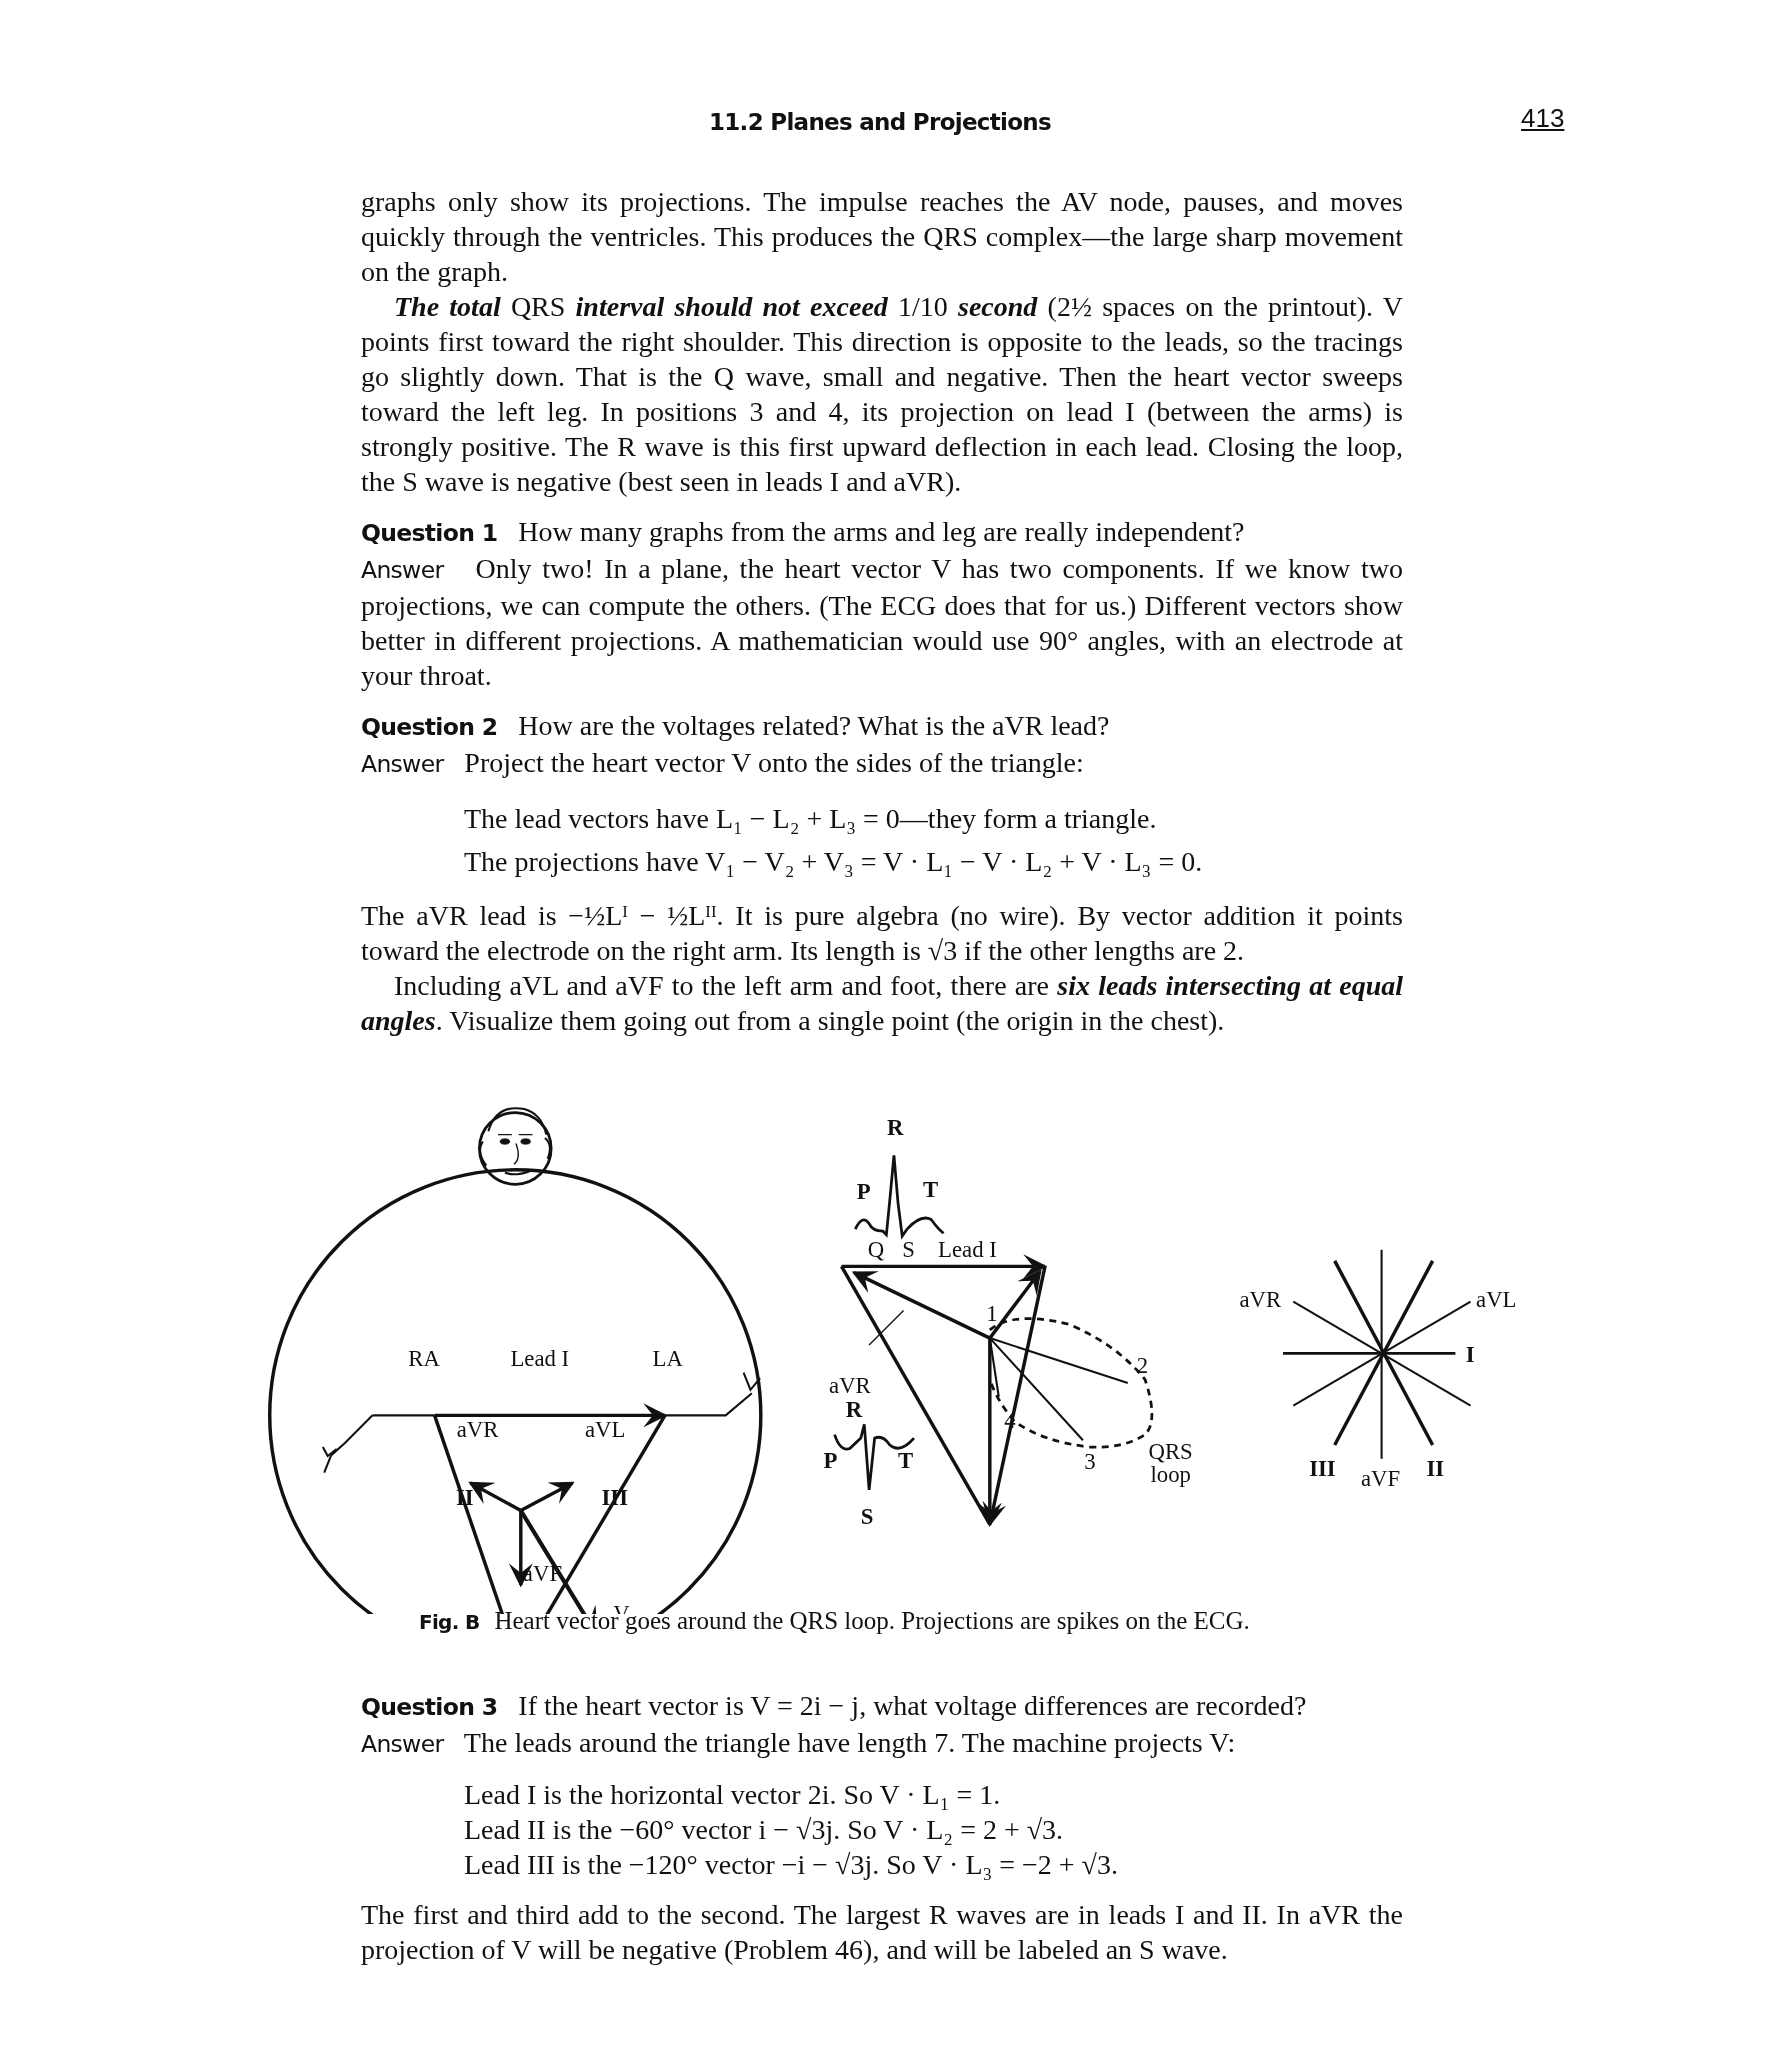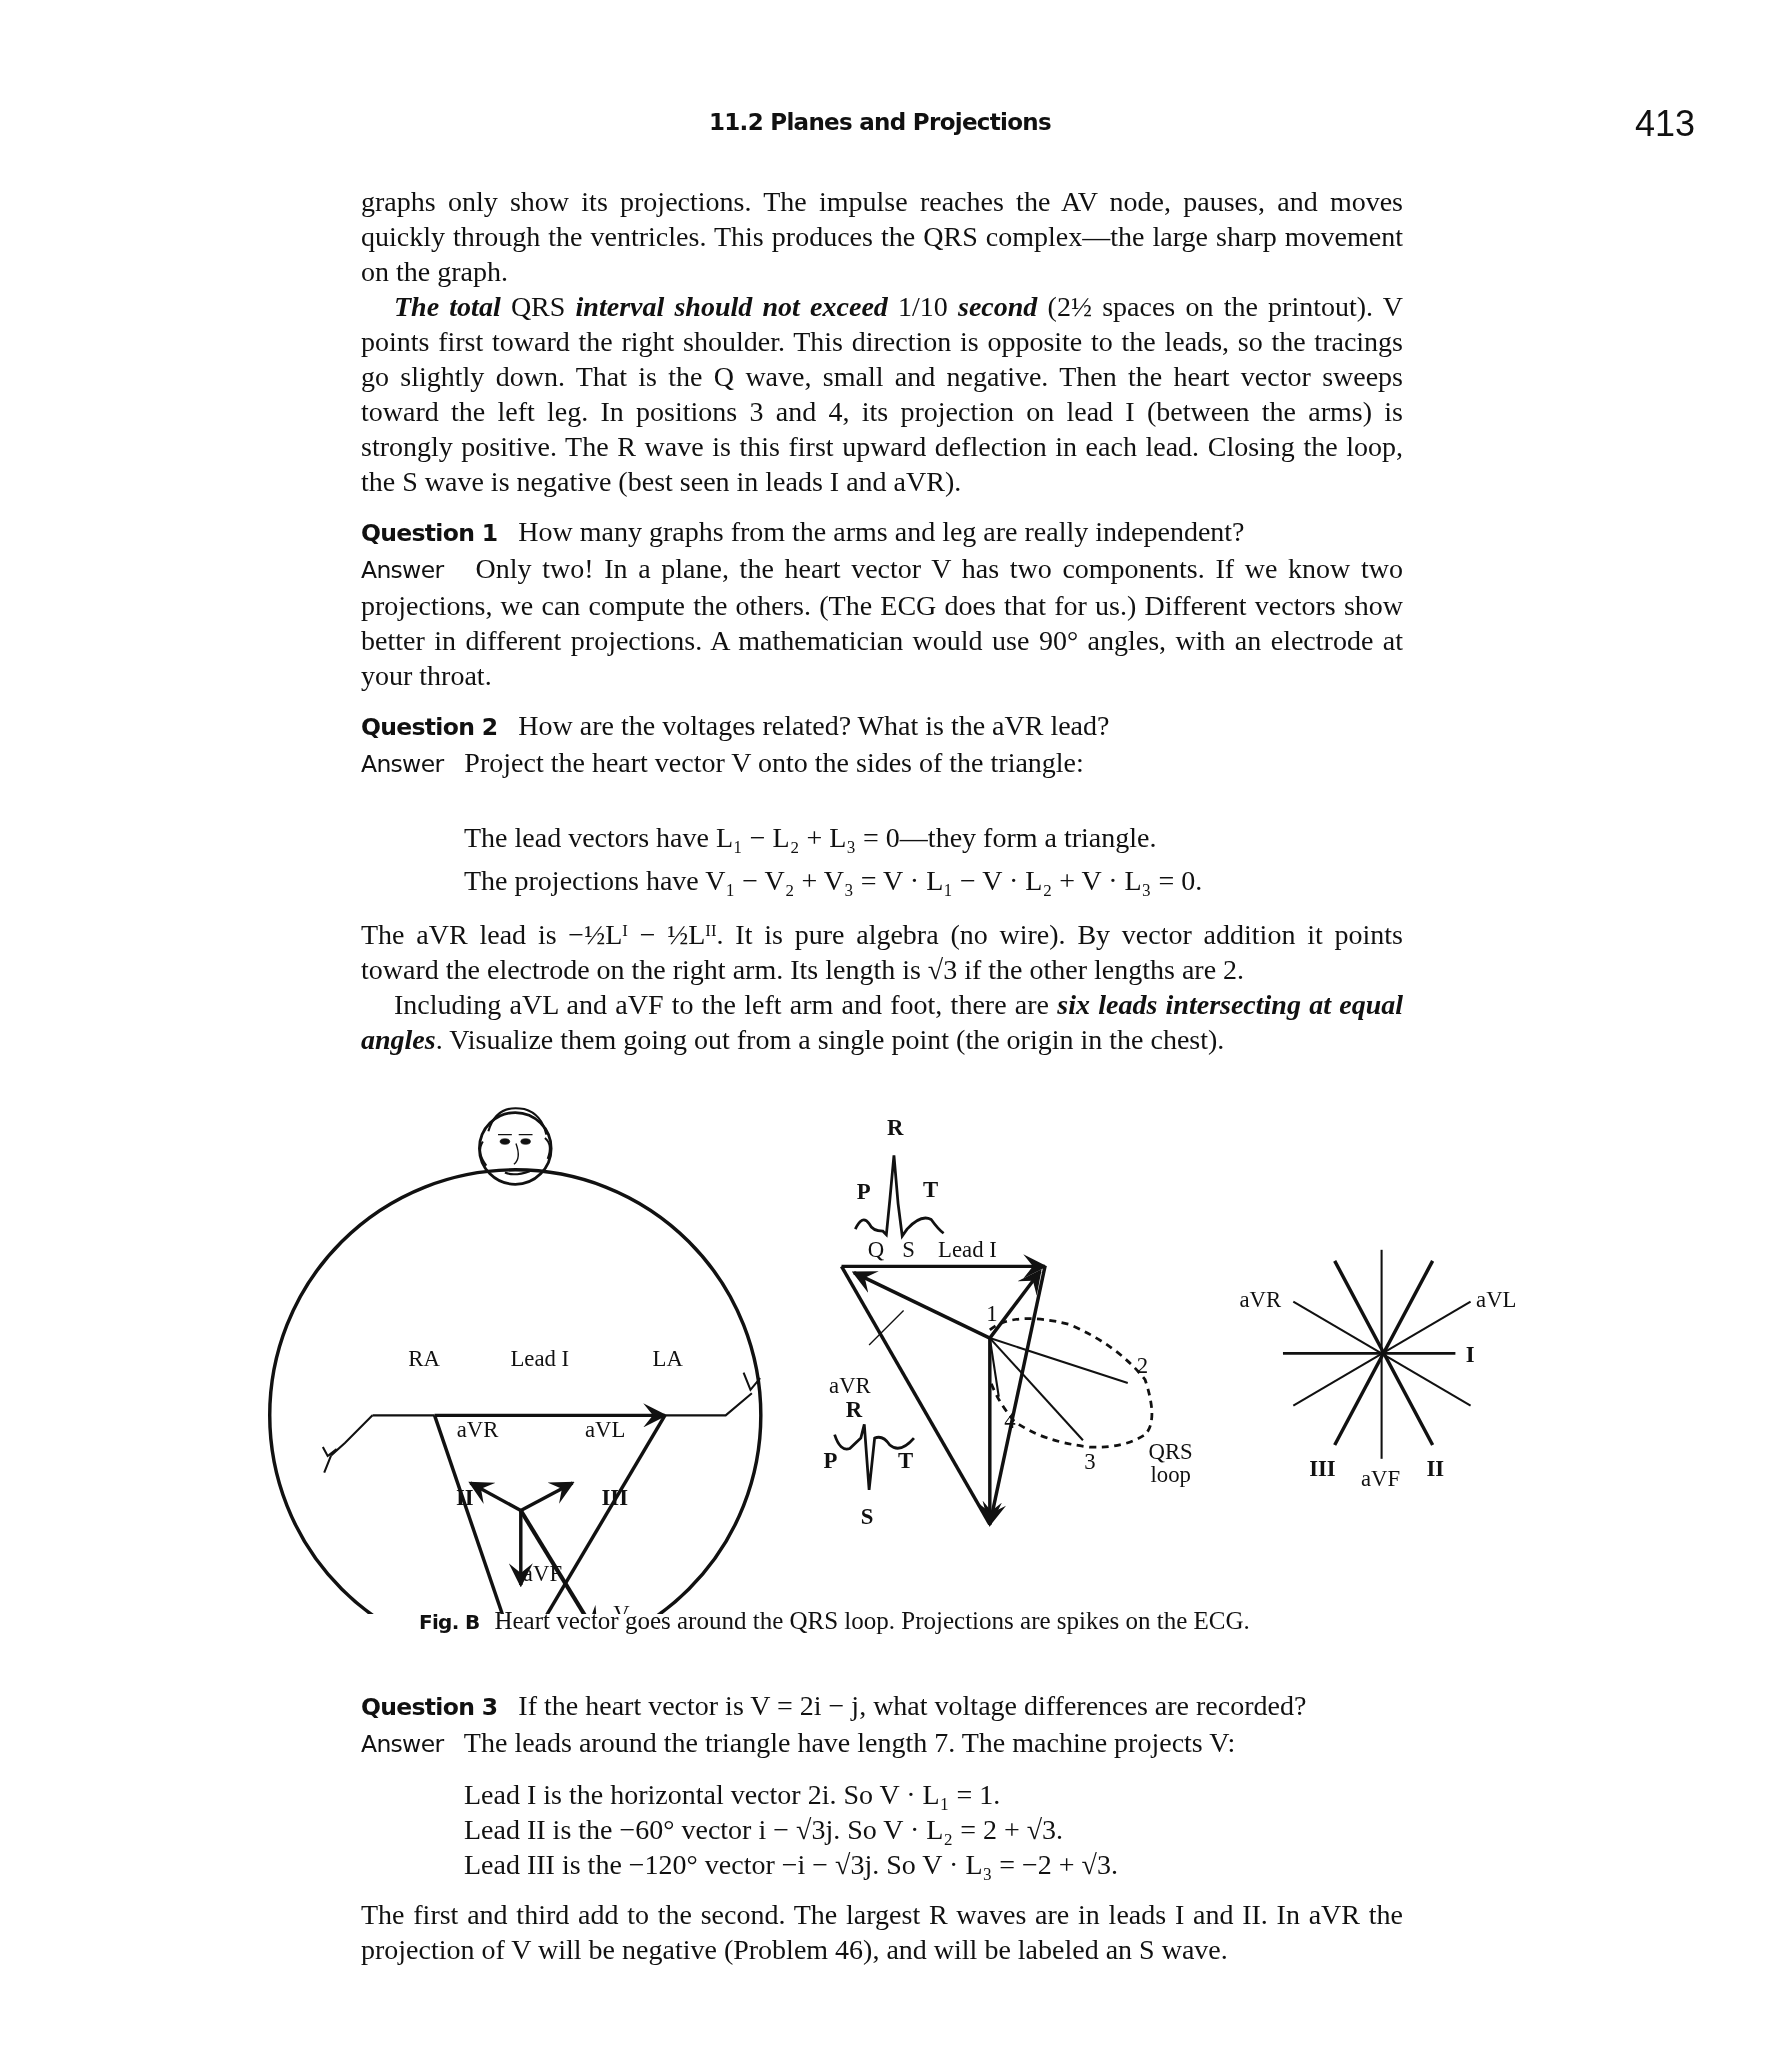--- a/index.html
+++ b/index.html
@@ -1,21 +1,21 @@
 <!DOCTYPE html>
 <html style="font-size:11px"><head>
 <meta charset="utf-8">
 <style>
   html, body { margin:0; padding:0; background:#ffffff; }
   body { width:1771px; height:2066px; position:relative; overflow:hidden;
          font-family:"Liberation Serif", "DejaVu Serif", serif; color:#111; }
   .running-head { position:absolute; top:109px; left:709px; font-family:"DejaVu Sans", sans-serif;
          font-weight:bold; font-size:23px; letter-spacing:-0.7px; }
-  .page-number { position:absolute; top:103px; left:1635px; font-family:"Liberation Sans", sans-serif;
-         font-size:36px; }
+  .page-number { position:absolute; top:103px; left:1521px; font-family:"Liberation Sans", sans-serif;
+         font-size:26px;text-decoration:underline; }
   .text-block { position:absolute; left:361px; width:1042px; font-size:28px; line-height:35px;
          text-align:justify; }
   .text-block p { margin:0; }
   .indent { text-indent:33px; }
   .q-label { font-family:"DejaVu Sans", sans-serif; font-weight:bold; font-size:23.5px; letter-spacing:-0.7px; }
   .a-label { font-family:"DejaVu Sans", sans-serif; font-size:23.5px; letter-spacing:-0.7px; }
   .eq { padding-left:103px; }
   .gap-s { height:15px; }
   .bi { font-weight:bold; font-style:italic; }
   .figure { position:absolute; left:248px; top:1076px; width:1325px; height:538px; }
@@ -34,21 +34,21 @@
 <div class="text-block" style="top:184px;">
   <p>graphs only show its projections. The impulse reaches the AV node, pauses, and moves quickly through the ventricles. This produces the QRS complex—the large sharp movement on the graph.</p>
   <p class="indent"><span class="bi">The total</span><span> QRS </span><span class="bi">interval should not exceed</span><span> 1/10 </span><span class="bi">second</span><span> (2½ spaces on the printout). V points first toward the right shoulder. This direction is opposite to the leads, so the tracings go slightly down. That is the Q wave, small and negative. Then the heart vector sweeps toward the left leg. In positions 3 and 4, its projection on lead I (between the arms) is strongly positive. The R wave is this first upward deflection in each lead. Closing the loop, the S wave is negative (best seen in leads I and aVR).</span></p>
   <div class="gap-s"></div>
   <p><span class="q-label">Question 1</span>&nbsp;&nbsp; <span>How many graphs from the arms and leg are really independent?</span></p>
   <p><span class="a-label">Answer</span>&nbsp;&nbsp; <span>Only two! In a plane, the heart vector V has two components. If we know two projections, we can compute the others. (The ECG does that for us.) Different vectors show better in different projections. A mathematician would use 90° angles, with an electrode at your throat.</span></p>
   <div class="gap-s"></div>
   <p><span class="q-label">Question 2</span>&nbsp;&nbsp; <span>How are the voltages related? What is the aVR lead?</span></p>
   <p><span class="a-label">Answer</span>&nbsp;&nbsp; <span>Project the heart vector V onto the sides of the triangle:</span></p>
   <div class="gap-s"></div>
-  <p class="eq" style="line-height:43px;margin-top:19px;">The lead vectors have L₁ − L₂ + L₃ = 0—they form a triangle.</p>
+  <p class="eq" style="line-height:43px;">The lead vectors have L₁ − L₂ + L₃ = 0—they form a triangle.</p>
   <p class="eq" style="line-height:43px;">The projections have V₁ − V₂ + V₃ = V · L₁ − V · L₂ + V · L₃ = 0.</p>
   <div class="gap-s"></div>
   <p>The aVR lead is −½Lᴵ − ½Lᴵᴵ. It is pure algebra (no wire). By vector addition it points toward the electrode on the right arm. Its length is √3 if the other lengths are 2.</p>
   <p class="indent"><span>Including aVL and aVF to the left arm and foot, there are </span><span class="bi">six leads intersecting at equal angles</span><span>. Visualize them going out from a single point (the origin in the chest).</span></p>
 </div>
 
 <div class="figure">
   <svg width="1325" height="538" viewBox="0 0 1920 780">
     <defs>
       <marker id="arr" viewBox="0 0 10 10" refX="9" refY="5" markerWidth="7" markerHeight="7" orient="auto-start-reverse">

